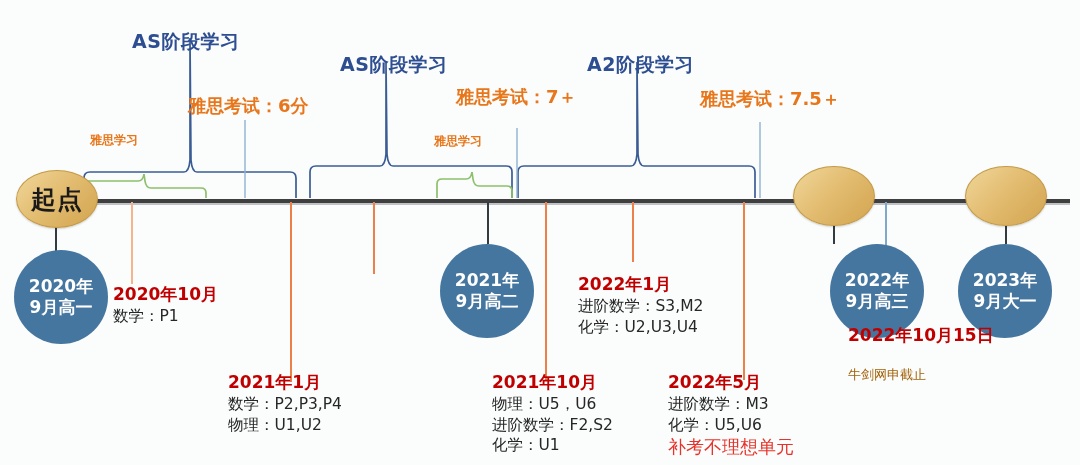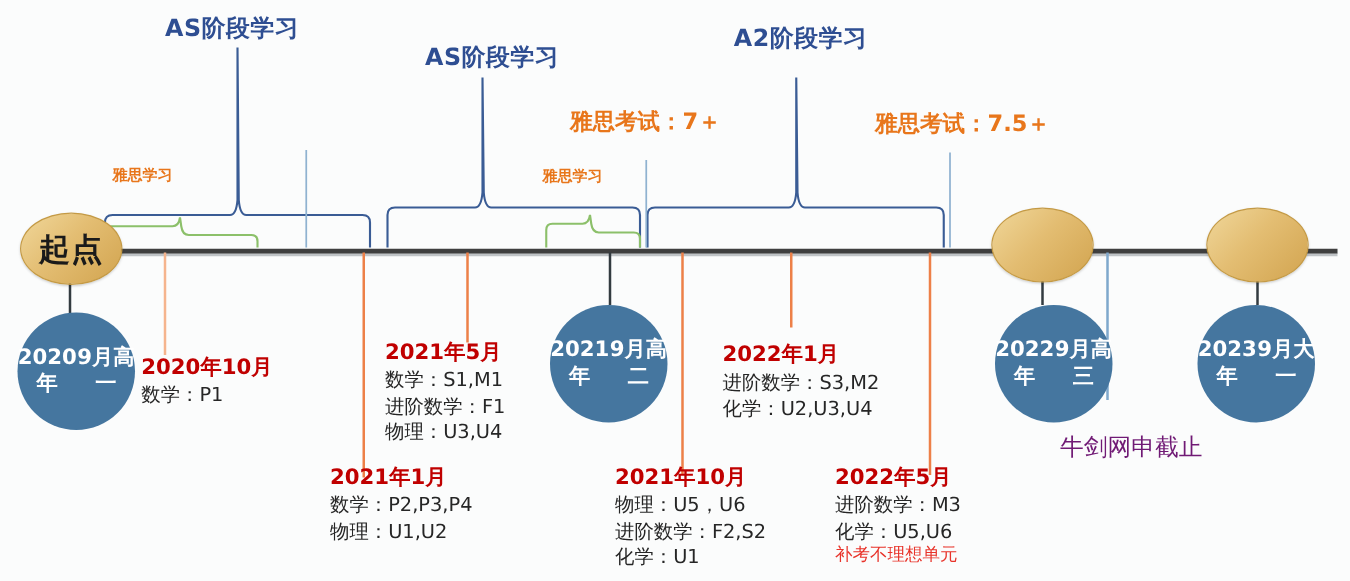--- a/index.html
+++ b/index.html
@@ -32,21 +32,21 @@
   .gold-label{
     position:absolute;left:0;top:0;width:100%;height:100%;
     display:flex;align-items:center;justify-content:center;
     font-size:25px;font-weight:bold;color:#1a1a1a;letter-spacing:1px;
   }
 
   
   .bluecircle{
     position:absolute;border-radius:50%;
     background:#45769f;
-    display:flex;flex-direction:row;align-items:center;justify-content:center;
+    display:flex;flex-direction:column;align-items:center;justify-content:center;
     color:#ffffff;font-weight:bold;font-size:17px;line-height:1.22;
     text-align:center;
   }
 
   
   .drop{position:absolute;width:2px;}
   .drop.orange{background:#ED8048;}
   .drop.orange-pale{background:#f5b48d;}
   .drop.dark{background:#333b40;}
   .drop.blue{background:#7fa8cc;}
@@ -54,30 +54,30 @@
   
   .entry{position:absolute;}
   .entry .date{
     color:#C00000;font-weight:bold;font-size:17px;line-height:1.25;
     white-space:nowrap;margin-bottom:1px;
   }
   .entry .line{
     color:#262626;font-size:15.5px;line-height:1.32;white-space:nowrap;
   }
   .entry .warn{
-    color:#E8332A;font-size:14px;line-height:1.35;white-space:nowrap;
+    color:#E8332A;font-size:18px;line-height:1.35;white-space:nowrap;
   }
   .entry .sub{
-    color:#701a75;font-size:19px;line-height:1.3;white-space:nowrap;margin-top:21px;
+    color:#a16207;font-size:13px;line-height:1.3;white-space:nowrap;margin-top:21px;
   }
 
   
   .stage-label{
     position:absolute;color:#2E4E92;font-weight:bold;font-size:19px;
-    white-space:nowrap;letter-spacing:.5px;
+    white-space:nowrap;letter-spacing:.5px;margin-top:19px;
   }
   
   .ielts-label{
     position:absolute;color:#E8761B;font-weight:bold;font-size:18px;
     white-space:nowrap;
   }
   .ielts-study{
     position:absolute;color:#E8761B;font-weight:bold;font-size:12px;
     white-space:nowrap;
   }
@@ -128,56 +128,51 @@
   <div class="gold" style="left:965px;top:166px;width:80px;height:58px;"></div>
 
   <div class="bluecircle" style="left:14px;top:250px;width:94px;height:94px;">
     <span>2020年</span>
     <span>9月高一</span>
   </div>
   <div class="bluecircle" style="left:440px;top:244px;width:94px;height:94px;">
     <span>2021年</span>
     <span>9月高二</span>
   </div>
-  <div class="bluecircle" style="left:796px;top:244px;width:94px;height:94px;">
+  <div class="bluecircle" style="left:830px;top:244px;width:94px;height:94px;">
     <span>2022年</span>
     <span>9月高三</span>
   </div>
   <div class="bluecircle" style="left:958px;top:244px;width:94px;height:94px;">
     <span>2023年</span>
     <span>9月大一</span>
   </div>
 
   <div class="stage-label" style="left:132px;top:10px;">AS阶段学习</div>
   <div class="stage-label" style="left:340px;top:33px;">AS阶段学习</div>
-  <div class="stage-label" style="left:587px;top:18px;">A2阶段学习</div>
+  <div class="stage-label" style="left:587px;top:33px;">A2阶段学习</div>
 
+  <div class="ielts-label" style="left:188px;top:94px;">雅思考试：6分</div>
   <div class="ielts-label" style="left:456px;top:85px;">雅思考试：7＋</div>
   <div class="ielts-label" style="left:700px;top:87px;">雅思考试：7.5＋</div>
 
   <div class="ielts-study" style="left:90px;top:132px;">雅思学习</div>
   <div class="ielts-study" style="left:434px;top:133px;">雅思学习</div>
 
   <div class="entry" style="left:113px;top:284px;">
     <div class="date">2020年10月</div>
     <div class="line">数学：P1</div>
   </div>
 
-  <div class="entry" style="left:228px;top:372px;margin-left:36px;">
+  <div class="entry" style="left:228px;top:372px;">
     <div class="date">2021年1月</div>
     <div class="line">数学：P2,P3,P4</div>
     <div class="line">物理：U1,U2</div>
   </div>
 
-  <div class="entry" style="left:308px;top:272px;">
-    <div class="date">2021年5月</div>
-    <div class="line">数学：S1,M1</div>
-    <div class="line">进阶数学：F1</div>
-    <div class="line">物理：U3,U4</div>
-  </div>
 
   <div class="entry" style="left:492px;top:372px;">
     <div class="date">2021年10月</div>
     <div class="line">物理：U5，U6</div>
     <div class="line">进阶数学：F2,S2</div>
     <div class="line">化学：U1</div>
   </div>
 
   <div class="entry" style="left:578px;top:258px;margin-top:16px;">
     <div class="date">2022年1月</div>
@@ -186,16 +181,17 @@
   </div>
 
   <div class="entry" style="left:668px;top:372px;">
     <div class="date">2022年5月</div>
     <div class="line">进阶数学：M3</div>
     <div class="line">化学：U5,U6</div>
     <div class="warn">补考不理想单元</div>
   </div>
 
   <div class="entry" style="left:848px;top:325px;">
+    <div class="date">2022年10月15日</div>
     <div class="sub">牛剑网申截止</div>
   </div>
 
 </div>
 
 </body></html>

